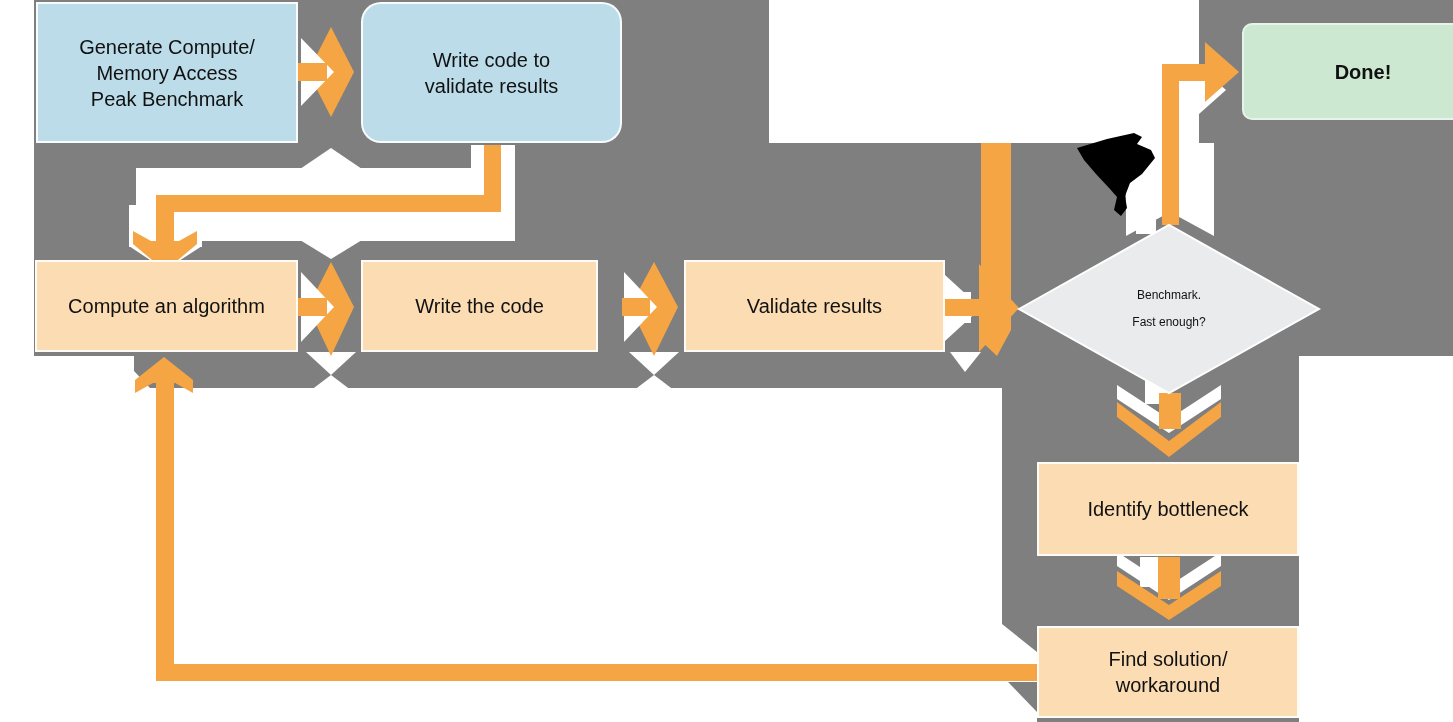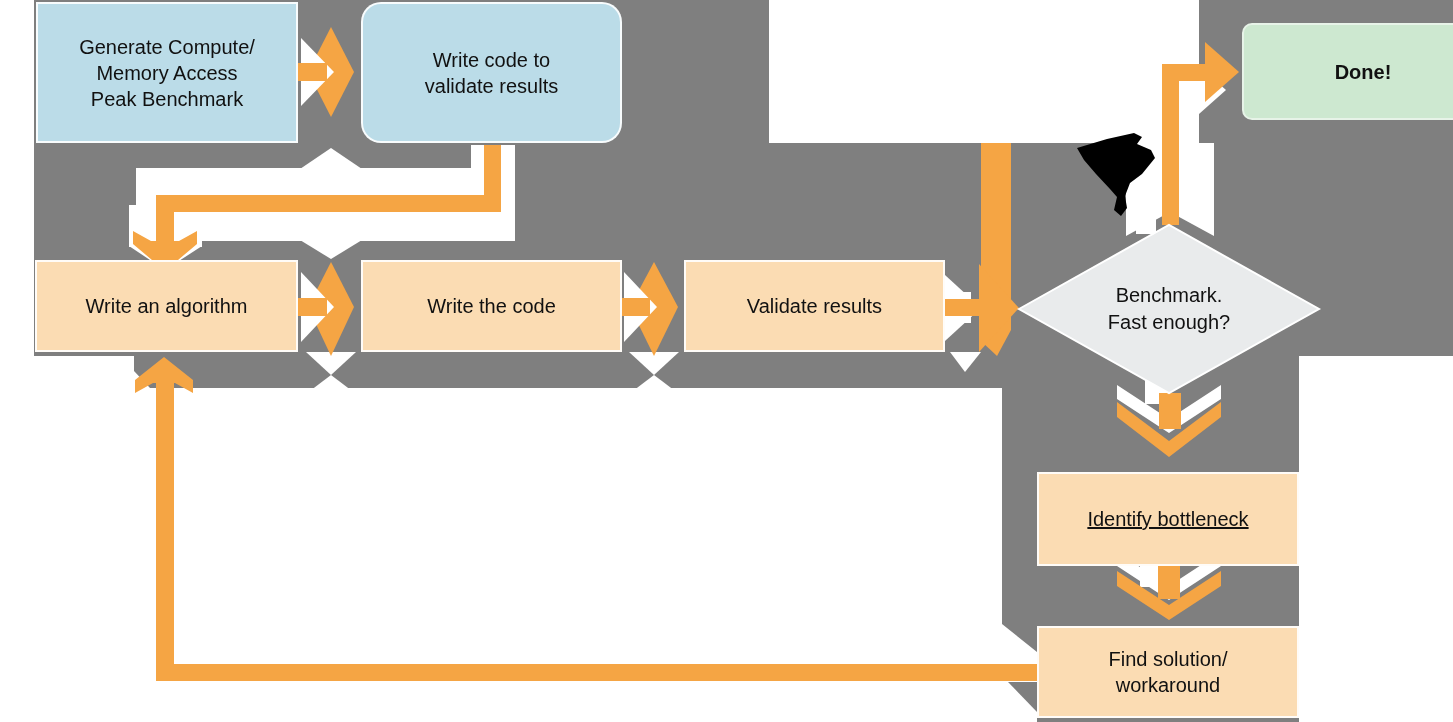--- a/index.html
+++ b/index.html
@@ -21,29 +21,29 @@
     box-sizing:border-box;
     border:2px solid rgba(255,255,255,0.9);
   }
   .node.blue{background:#bbdce8;}
   .node.peach{background:#fbdcb3;}
   .node.green{background:#cde8d0;border-radius:10px;border:2px solid #e7f3e8;font-weight:bold;}
   .diamond-label{
     position:absolute;
     display:flex;align-items:center;justify-content:center;
     text-align:center;white-space:pre-line;
-    font-size:20px;line-height:27px;color:#111111;
+    font-size:12px;line-height:27px;color:#111111;
     background:transparent;border:none;
   }
   .n-generate{left:2px;top:2px;width:262px;height:141px;}
   .n-writeval{left:327px;top:2px;width:261px;height:141px;border-radius:20px;}
   .n-choose{left:1px;top:260px;width:263px;height:92px;}
-  .n-write{left:327px;top:260px;width:261px;height:92px;}
+  .n-write{left:327px;top:260px;width:237px;height:92px;}
   .n-validate{left:650px;top:260px;width:261px;height:92px;}
-  .n-identify{left:1003px;top:472px;width:262px;height:94px;text-decoration:underline;}
+  .n-identify{left:1003px;top:462px;width:262px;height:94px;}
   .n-find{left:1003px;top:626px;width:262px;height:92px;}
   .n-done{left:1208px;top:23px;width:242px;height:97px;}
   .diamond-label{left:1015px;top:269px;width:240px;height:80px;}
 </style>
 </head>
 <body>
 
 <div class="stage">
 
   <svg width="1453" height="722" viewBox="0 0 1453 722">
@@ -132,21 +132,21 @@
     <polygon stroke="#ffffff" stroke-width="2" points="985,309 1135,225 1285,309 1135,393" fill="#e9ebec"></polygon>
   </svg>
 
   <div class="node blue n-generate">Generate Compute/
 Memory Access
 Peak Benchmark</div>
 
   <div class="node blue n-writeval">Write code to
 validate results</div>
 
-  <div class="node peach n-choose">Write an algorithm</div>
+  <div class="node peach n-choose">Compute an algorithm</div>
 
   <div class="node peach n-write">Write the code</div>
 
   <div class="node peach n-validate">Validate results</div>
 
   <div class="diamond-label">Benchmark.
 Fast enough?</div>
 
   <div class="node green n-done">Done!</div>
 

